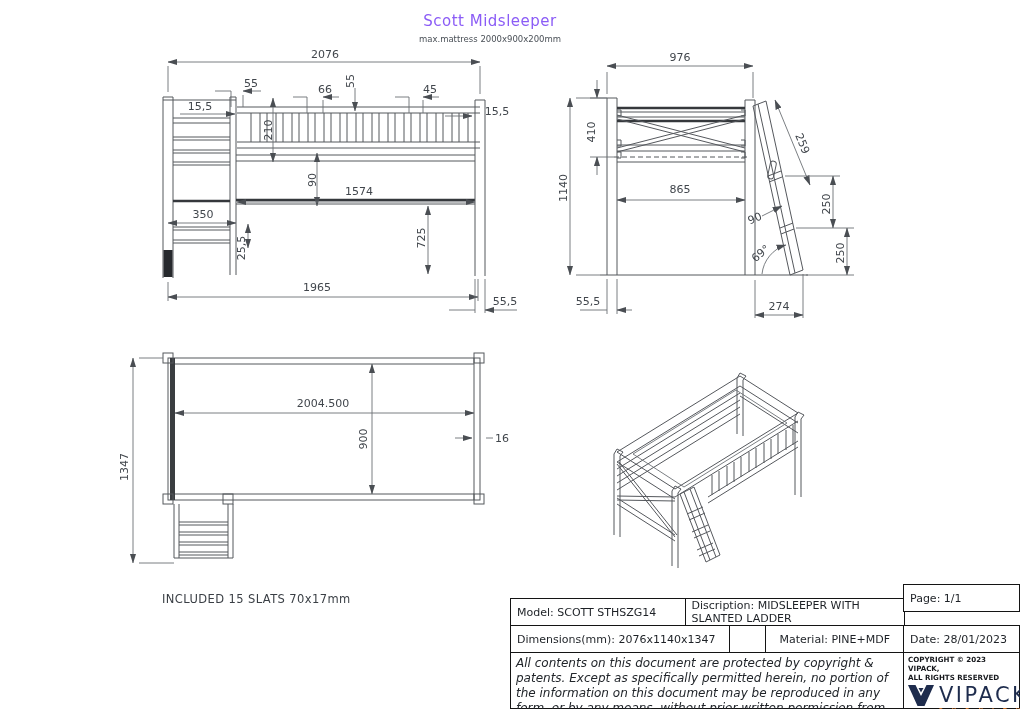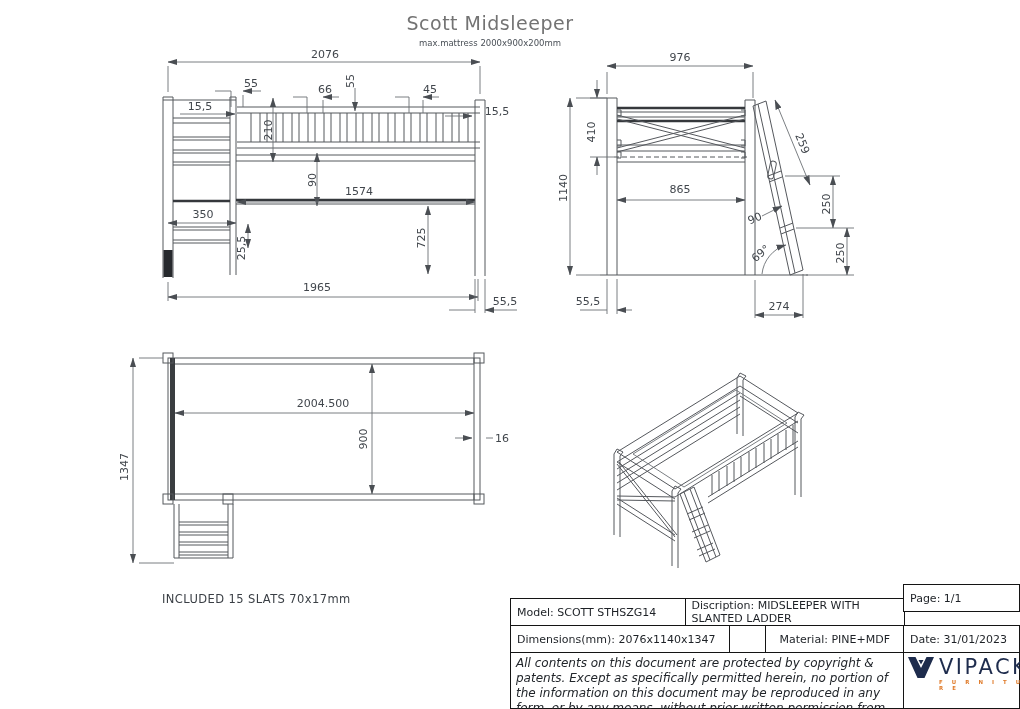--- a/index.html
+++ b/index.html
@@ -1,20 +1,20 @@
 <!DOCTYPE html>
 <html><head>
 <meta charset="utf-8">
 <style>
   html,body{margin:0;padding:0;background:#e8e8e8;}
   #page{position:relative;width:1020px;height:709px;background:#ffffff;overflow:hidden;
         font-family:"DejaVu Sans","Liberation Sans",sans-serif;color:#3f444b;}
   .abs{position:absolute;}
   #doc-title{left:330px;top:12px;width:320px;text-align:center;}
-  #doc-title .t{font-size:19px;letter-spacing:.5px;color:#737373;}
+  #doc-title .t{font-size:15px;letter-spacing:.5px;color:#8b5cf6;}
   #doc-title .s{font-size:8.5px;margin-top:4px;color:#4a5057;}
   #note{left:162px;top:592px;font-size:11.5px;letter-spacing:.4px;color:#3a3f45;}
   svg{position:absolute;overflow:visible;}
   svg text{font-family:"DejaVu Sans","Liberation Sans",sans-serif;font-size:11px;fill:#41464c;}
   .ln{stroke:#55585d;stroke-width:1;fill:none;}
   .lnT{stroke:#35383c;stroke-width:2.4;fill:none;}
   .dim{stroke:#6c7075;stroke-width:.9;fill:none;}
   
   .cell{position:absolute;border:1.6px solid #141414;box-sizing:border-box;background:#fff;
         font-size:11px;color:#1d2126;display:flex;align-items:center;padding:0 6px;}
@@ -206,25 +206,29 @@
 
   <div id="note" class="abs">INCLUDED 15 SLATS  70x17mm</div>
 
   <div>
     <div class="cell" style="left:510px;top:598px;width:176px;height:28px">Model: SCOTT STHSZG14</div>
     <div class="cell" style="left:684.5px;top:598px;width:220px;height:28px">Discription: MIDSLEEPER WITH SLANTED LADDER</div>
     <div class="cell" style="left:903px;top:584px;width:117px;height:28px">Page: 1/1</div>
 
     <div class="cell" style="left:510px;top:624.5px;width:220px;height:29px">Dimensions(mm): 2076x1140x1347</div>
     <div class="cell center" style="left:765px;top:624.5px;width:139.5px;height:29px">Material: PINE+MDF</div>
-    <div class="cell" style="left:903px;top:624.5px;width:117px;height:29px">Date: 31/01/2023</div>
+    <div class="cell" style="left:903px;top:624.5px;width:117px;height:29px">Date: 28/01/2023</div>
 
     <div id="copy-cell" class="cell" style="left:510px;top:652px;width:394.5px;height:57px">All contents on this document are protected by copyright &amp; patents. Except as specifically permitted herein, no portion of the information on this document may be reproduced in any form, or by any means, without prior written permission from Vipack bvba. No parts of the designs and the products can be copied or transmitted. Product and drawings under Patent and Copyright.</div>
 
     <div id="logo-cell" class="cell" style="left:903px;top:652px;width:117px;height:57px">
+      <div id="rights">
+        <div>COPYRIGHT © 2023 VIPACK,</div>
+        <div>ALL RIGHTS RESERVED</div>
+      </div>
       <div id="brand-row">
         <svg width="26" height="21" viewBox="0 0 26 21" style="position:static">
           <polygon points="0,0 7.5,0 13,11 18.5,0 26,0 16.5,21 9.5,21" fill="#1e2c4d"></polygon>
           <polygon points="9,2 17,2 13,9.5" fill="#ffffff"></polygon>
           <polygon points="10.5,3 15.5,3 13,7.5" fill="#1e2c4d"></polygon>
         </svg>
         <div id="brand-texts">
           <div id="brand-name">VIPACK</div>
           <div id="brand-sub">F U R N I T U R E</div>
         </div>

